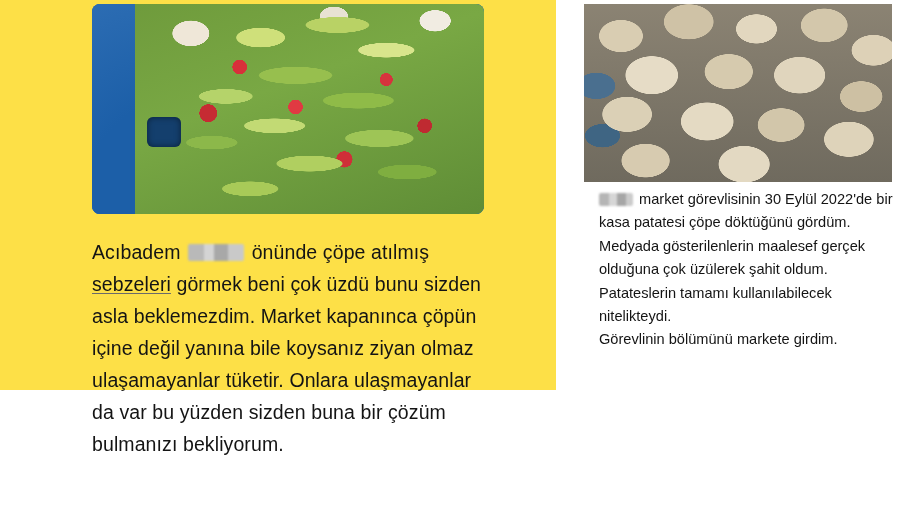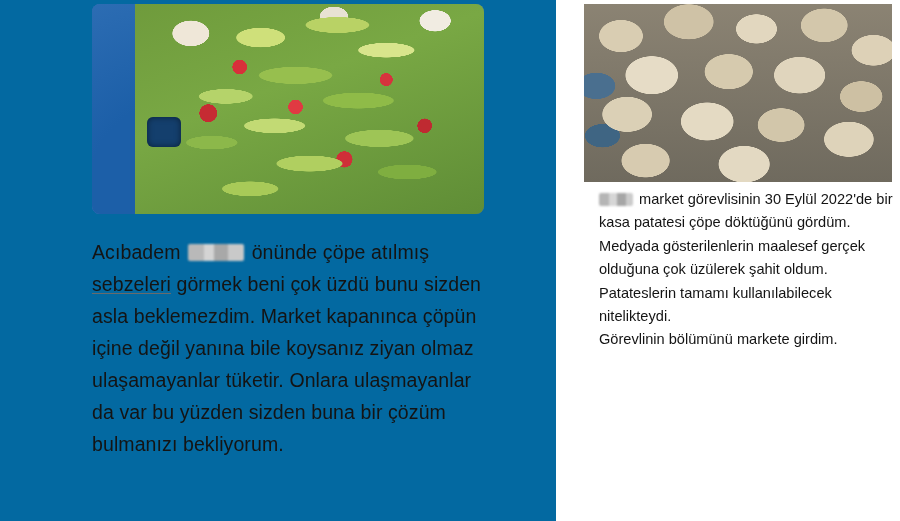--- a/index.html
+++ b/index.html
@@ -20,22 +20,22 @@
     width: 900px;
     height: 521px;
   }
 
   
   .col-left {
     position: absolute;
     left: 0;
     top: 0;
     width: 556px;
-    height: 521px;
-    background: #0369a1;
+    height: 390px;
+    background: #fde047;
   }
   .photo-left {
     position: absolute;
     left: 92px;
     top: 4px;
     width: 392px;
     height: 210px;
     border-radius: 8px;
     overflow: hidden;
     background: #2c6fb0;

